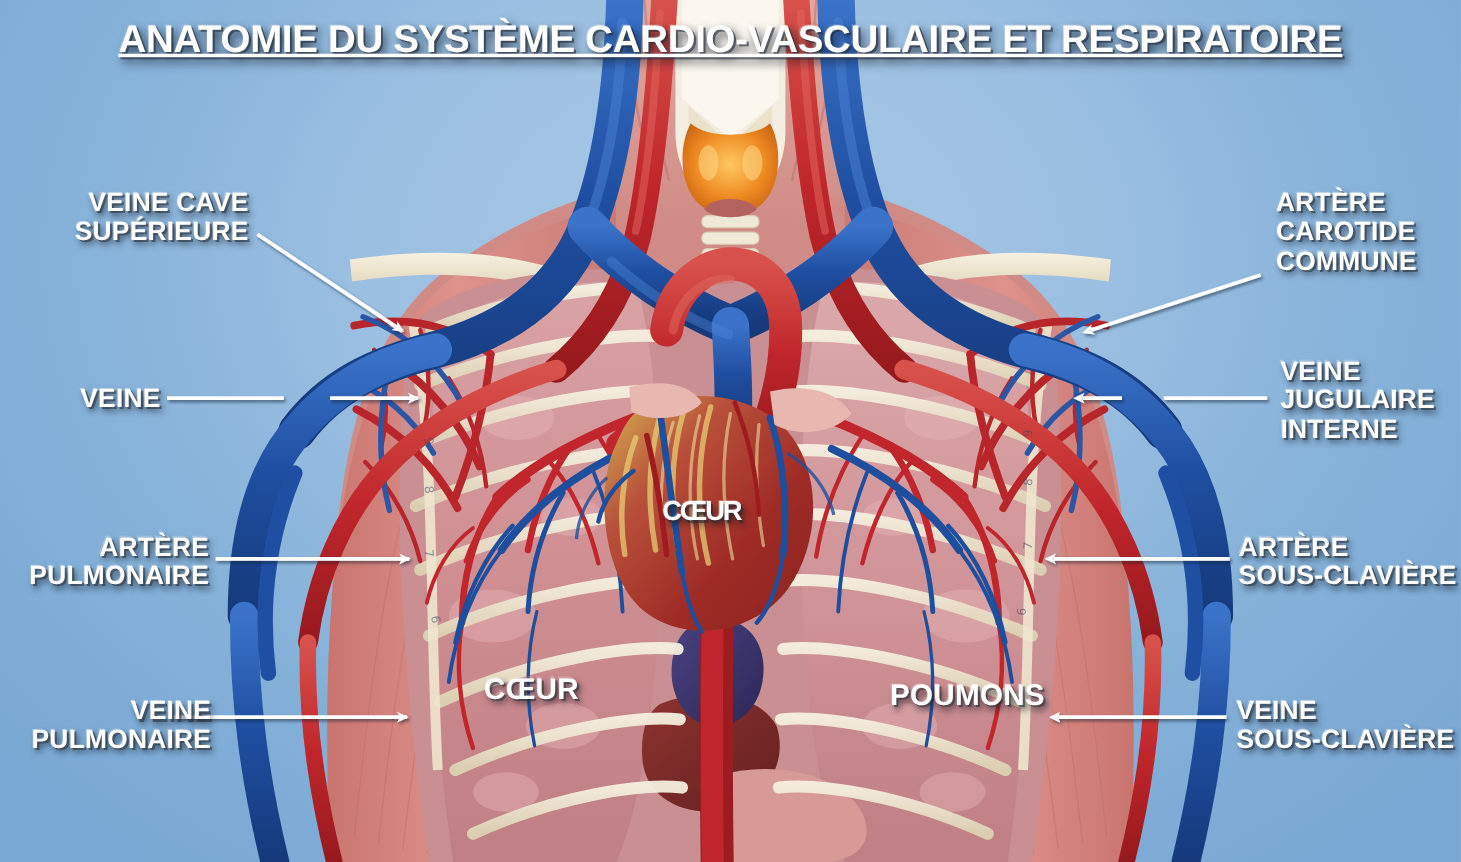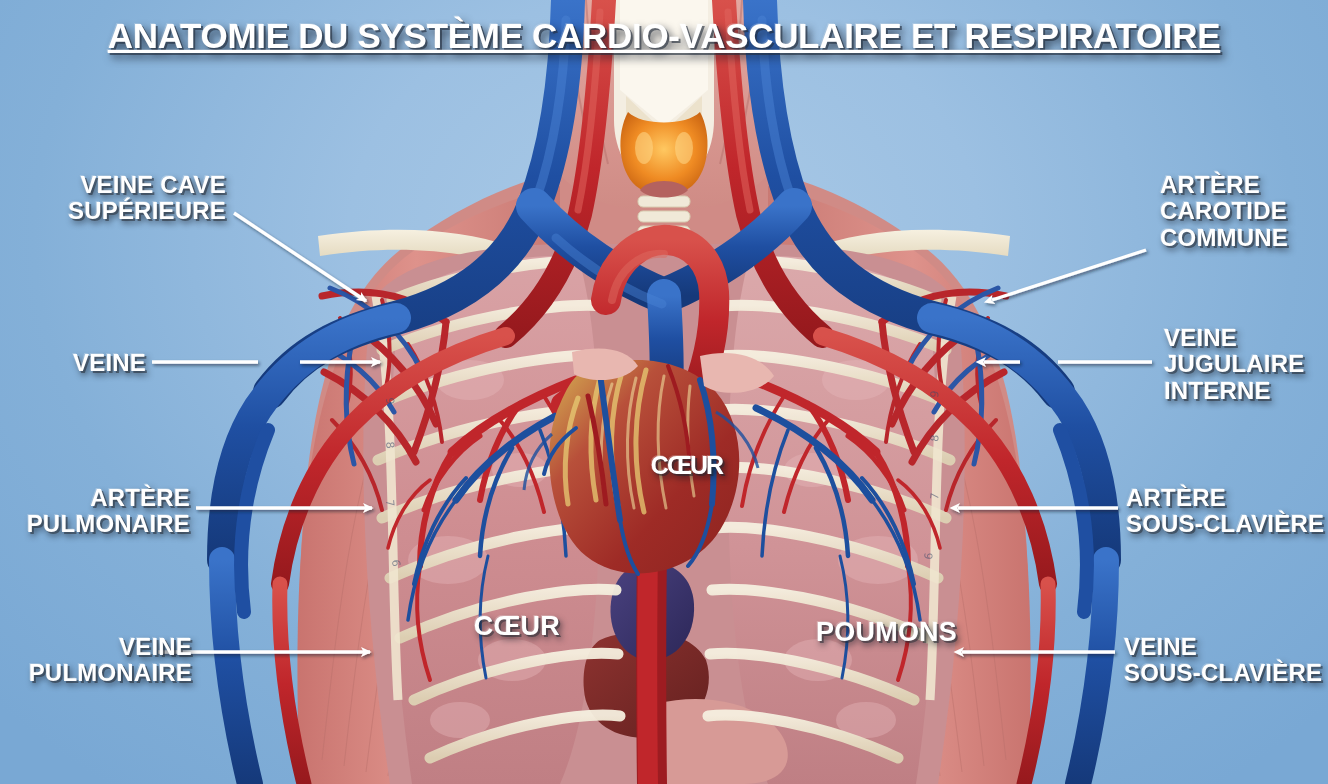--- a/index.html
+++ b/index.html
@@ -30,21 +30,21 @@
     line-height:1.10;
     white-space:pre-line;
     text-shadow:
        2px 2px 0 rgba(40,45,55,.55),
        3px 4px 6px rgba(20,25,35,.70),
       -1px -1px 0 rgba(255,255,255,.25);
     pointer-events:auto;
   }
   .lbl-left  { text-align:right; }
   .lbl-right { text-align:left; }
-  .lbl-center{ text-align:right; }
+  .lbl-center{ text-align:left; }
 
   #title {
     position:absolute;
     left:0; right:0; top:16px;
     text-align:center;
     font-size:35px;
     font-weight:700;
     color:#fff;
     letter-spacing:-0.3px;
     text-shadow:

